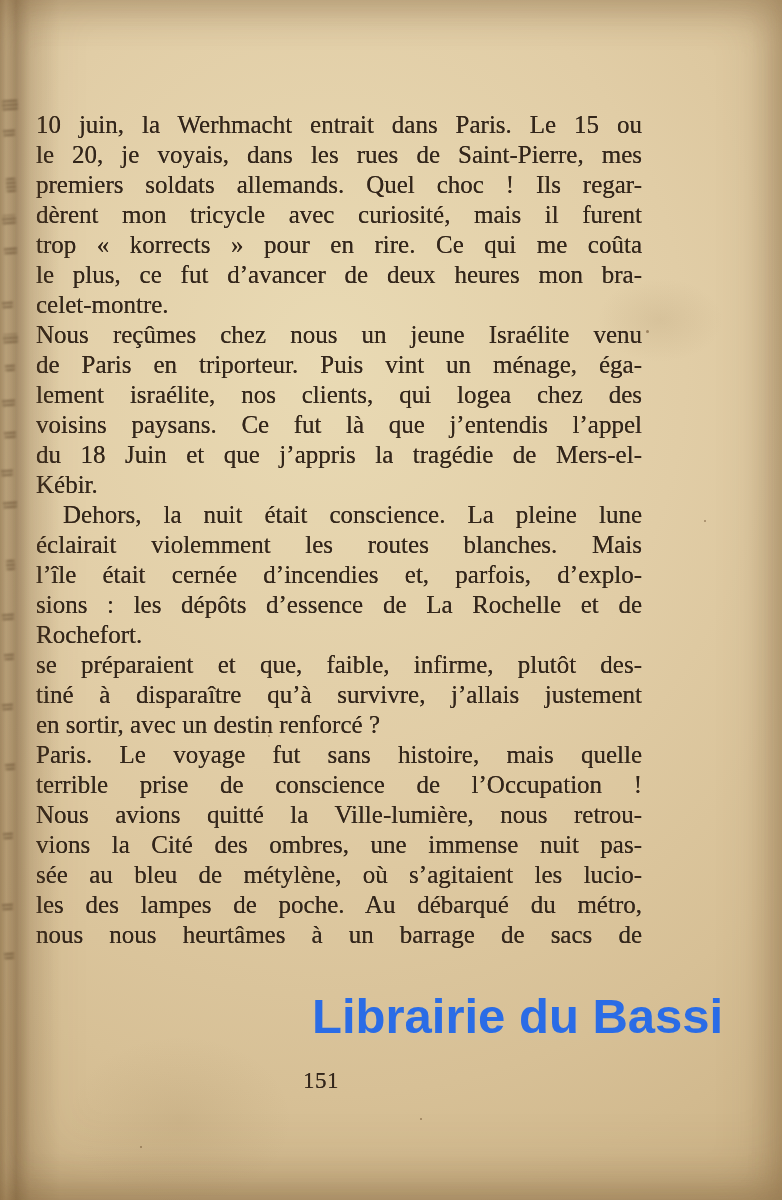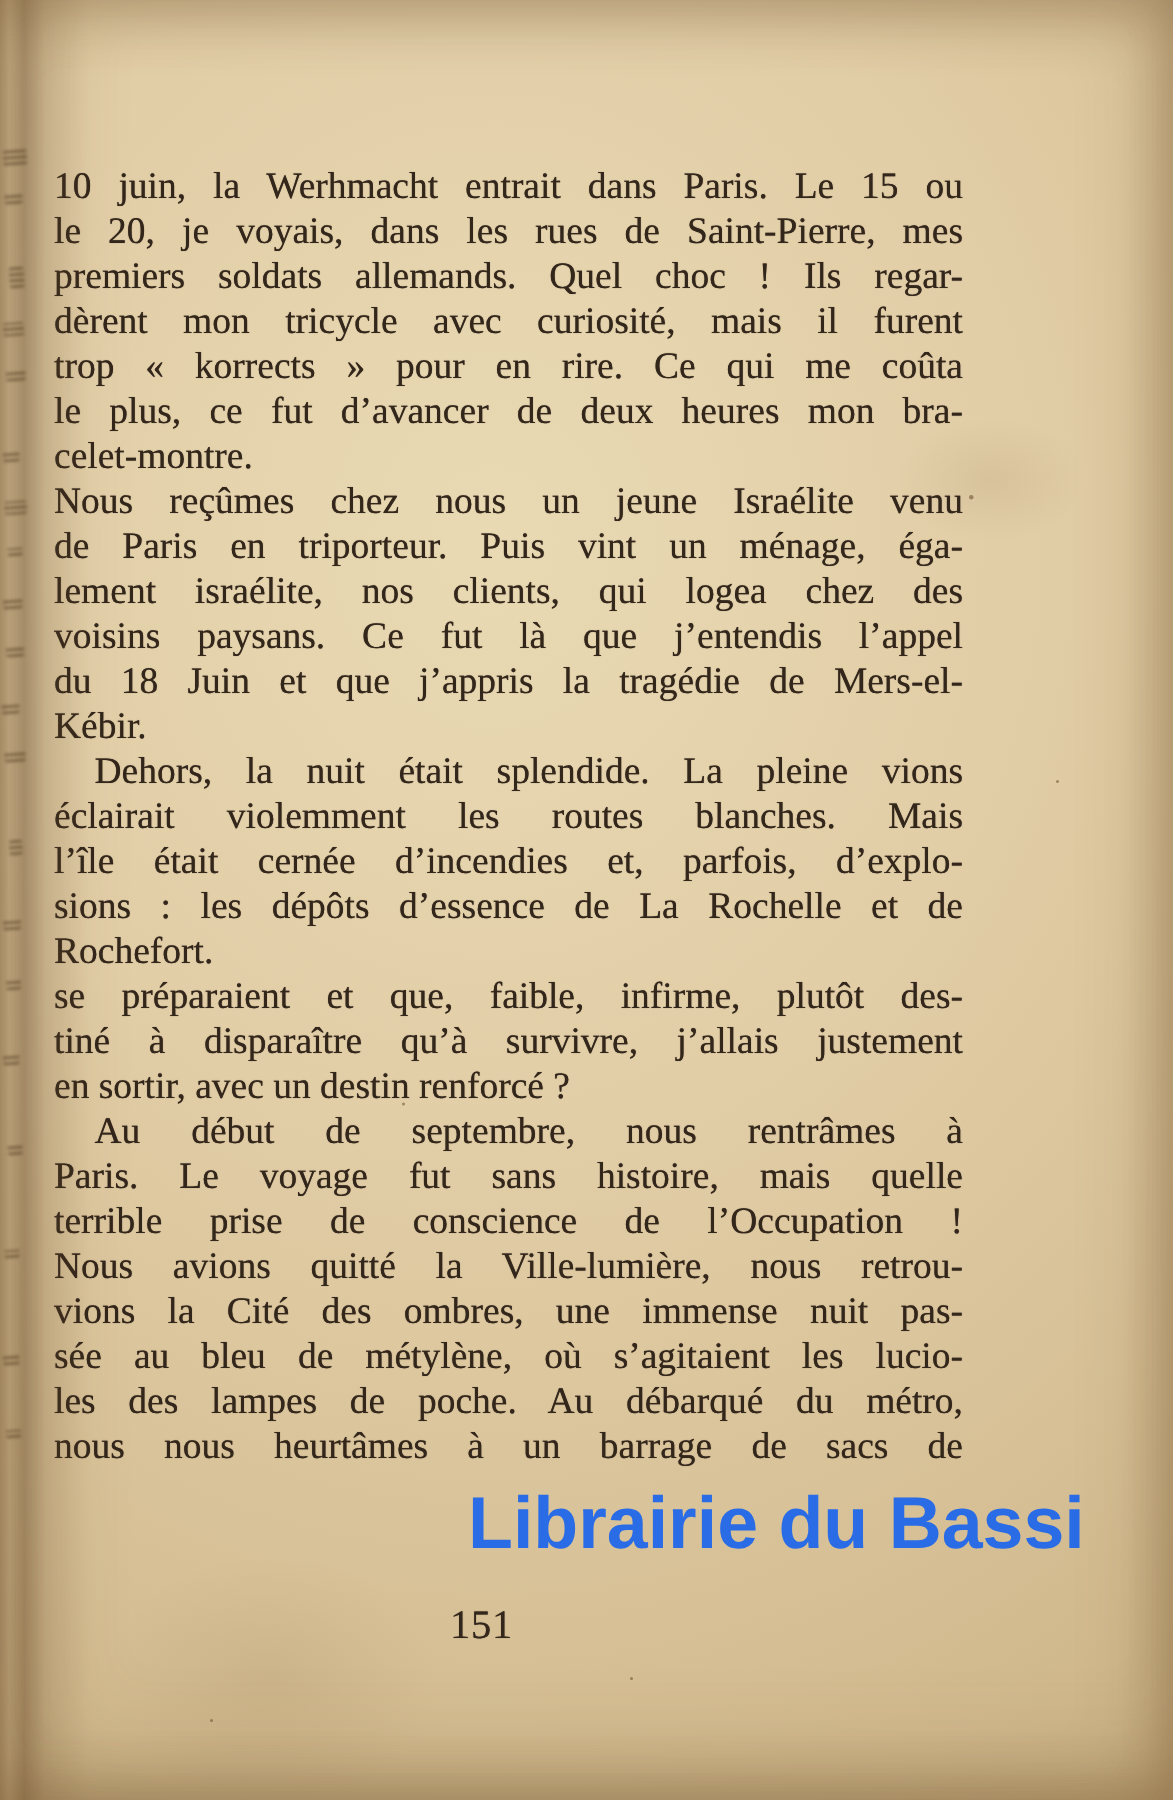--- a/index.html
+++ b/index.html
@@ -54,21 +54,21 @@
     position: absolute; left: 36px; top: 110px; width: 606px; z-index: 2;
     font-size: 25px; line-height: 30px; color: #33261b;
     text-shadow: 0 0 0.5px rgba(51,38,27,0.85);
   }
   .line { height: 30px; text-align: justify; text-align-last: justify; white-space: nowrap; }
   .line.first { padding-left: 27px; }
   .line.end { text-align-last: left; }
 
   .page-number {
     position: absolute; left: 36px; top: 1068px; width: 570px; z-index: 2;
-    text-align: center; font-size: 27px; letter-spacing: 0.5px; color: #33261b;
+    text-align: center; font-size: 23px; letter-spacing: 0.5px; color: #33261b;
     text-shadow: 0 0 0.5px rgba(51,38,27,0.85);
   }
 
   
   .watermark {
     position: absolute; left: 312px; top: 992px; z-index: 1;
     font-family: "Liberation Sans", "DejaVu Sans", sans-serif;
     font-weight: 600; font-size: 49px; line-height: 1; letter-spacing: 0px;
     white-space: nowrap;
   }
@@ -124,35 +124,34 @@
     <div>
       <div class="line">Nous reçûmes chez nous un jeune Israélite venu</div>
       <div class="line">de Paris en triporteur. Puis vint un ménage, éga-</div>
       <div class="line">lement israélite, nos clients, qui logea chez des</div>
       <div class="line">voisins paysans. Ce fut là que j’entendis l’appel</div>
       <div class="line">du 18 Juin et que j’appris la tragédie de Mers-el-</div>
       <div class="line end">Kébir.</div>
     </div>
 
     <div>
-      <div class="line first">Dehors, la nuit était splendide. La pleine vions</div>
+      <div class="line first">Dehors, la nuit était conscience. La pleine lune</div>
       <div class="line">éclairait violemment les routes blanches. Mais</div>
       <div class="line">l’île était cernée d’incendies et, parfois, d’explo-</div>
       <div class="line">sions : les dépôts d’essence de La Rochelle et de</div>
       <div class="line end">Rochefort.</div>
     </div>
 
     <div>
       <div class="line">se préparaient et que, faible, infirme, plutôt des-</div>
       <div class="line">tiné à disparaître qu’à survivre, j’allais justement</div>
       <div class="line end">en sortir, avec un destin renforcé ?</div>
     </div>
 
     <div>
-      <div class="line first">Au début de septembre, nous rentrâmes à</div>
       <div class="line">Paris. Le voyage fut sans histoire, mais quelle</div>
       <div class="line">terrible prise de conscience de l’Occupation !</div>
       <div class="line">Nous avions quitté la Ville-lumière, nous retrou-</div>
       <div class="line">vions la Cité des ombres, une immense nuit pas-</div>
       <div class="line">sée au bleu de métylène, où s’agitaient les lucio-</div>
       <div class="line">les des lampes de poche. Au débarqué du métro,</div>
       <div class="line">nous nous heurtâmes à un barrage de sacs de</div>
     </div>
 
   </div>

